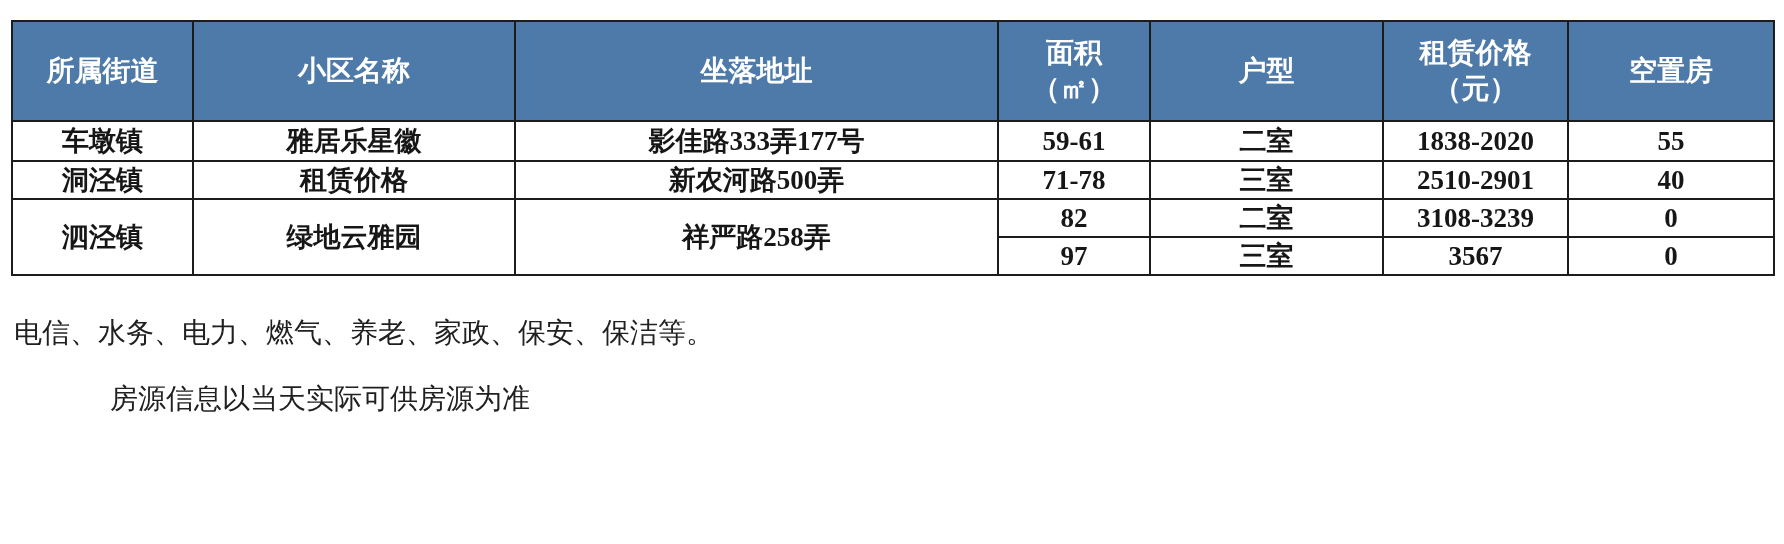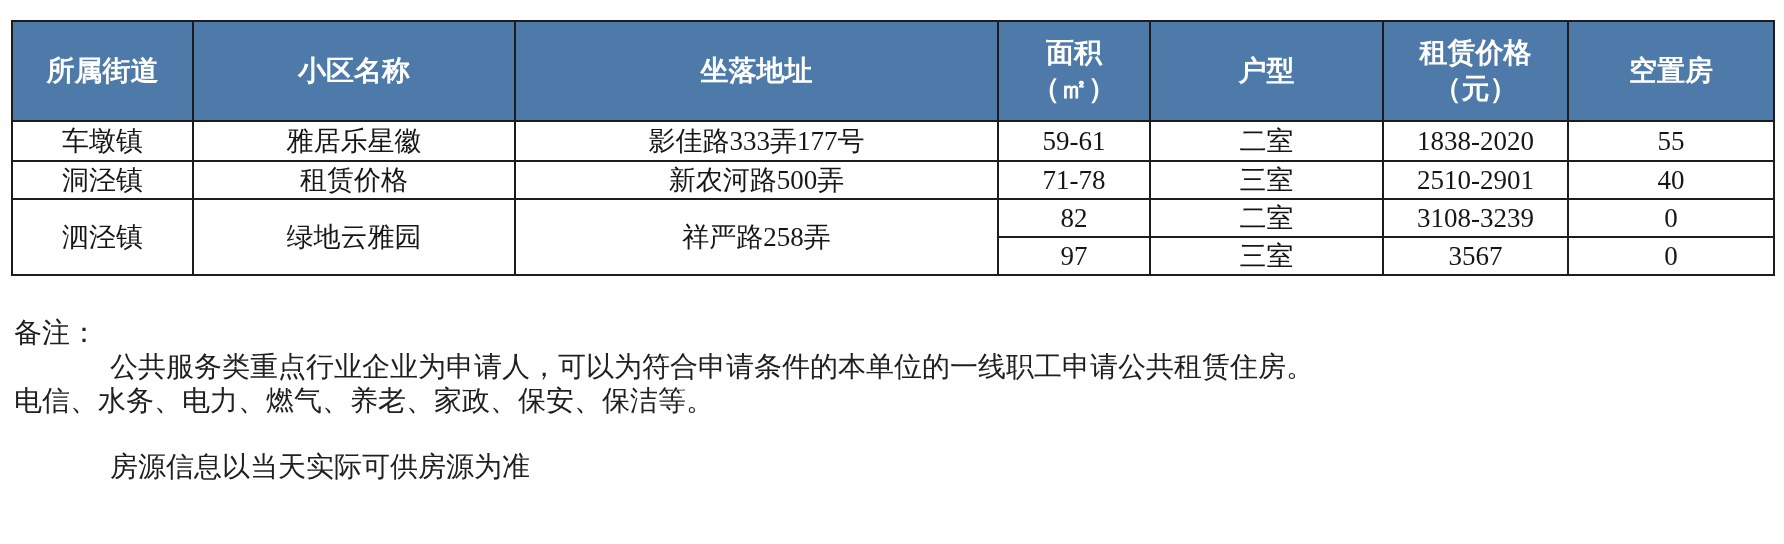--- a/index.html
+++ b/index.html
@@ -21,20 +21,21 @@
     border-collapse:collapse;
     table-layout:fixed;
     padding-left:40px;
   }
   table.housing th, table.housing td{
     border:2px solid var(--border);
     text-align:center;
     vertical-align:middle;
     padding:0 4px;
     overflow:hidden;
+    font-weight:bold;
   }
   table.housing th{
     background:var(--header-bg);
     color:var(--header-text);
     font-family:"Liberation Sans","DejaVu Sans",sans-serif;
     font-weight:bold;
     font-size:28px;
     line-height:1.3;
     white-space:pre-line;
     height:98px;
@@ -116,17 +117,15 @@
     <tr>
       <td>97</td>
       <td>三室</td>
       <td>3567</td>
       <td>0</td>
     </tr>
   </tbody>
 </table>
 
 <div class="notes">
-  <div class="line">备注：</div>
-  <div class="line indent">公共服务类重点行业企业为申请人，可以为符合申请条件的本单位的一线职工申请公共租赁住房。</div>
   <div class="line">电信、水务、电力、燃气、养老、家政、保安、保洁等。</div>
   <div class="line indent gap-before">房源信息以当天实际可供房源为准</div>
 </div>
 
 </body></html>

